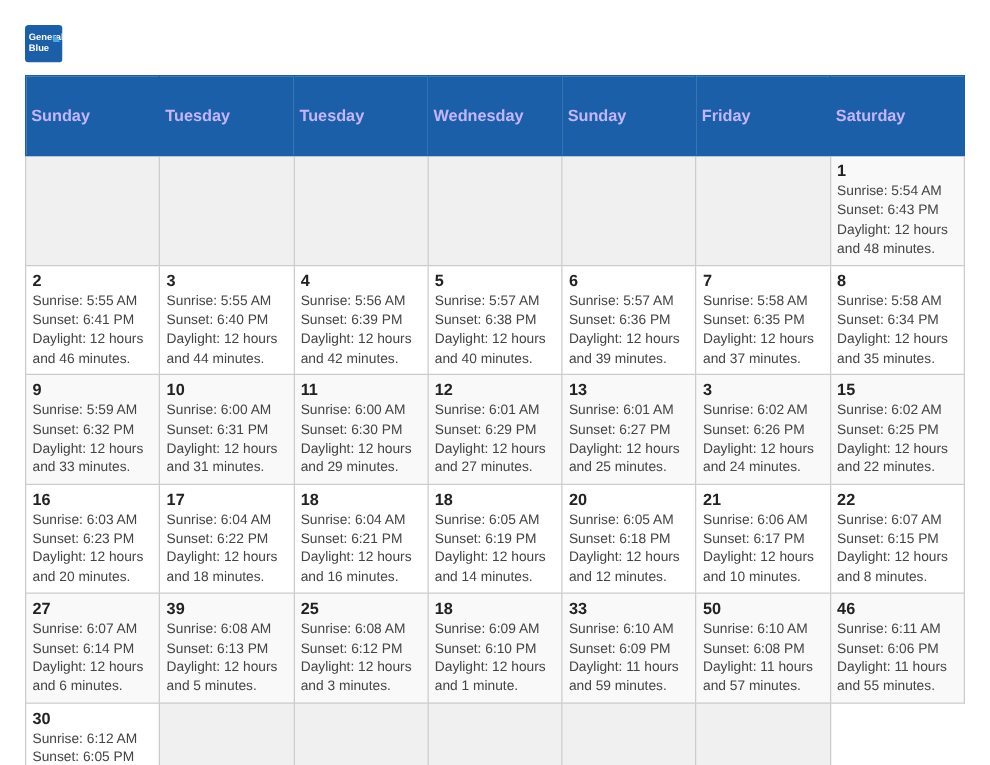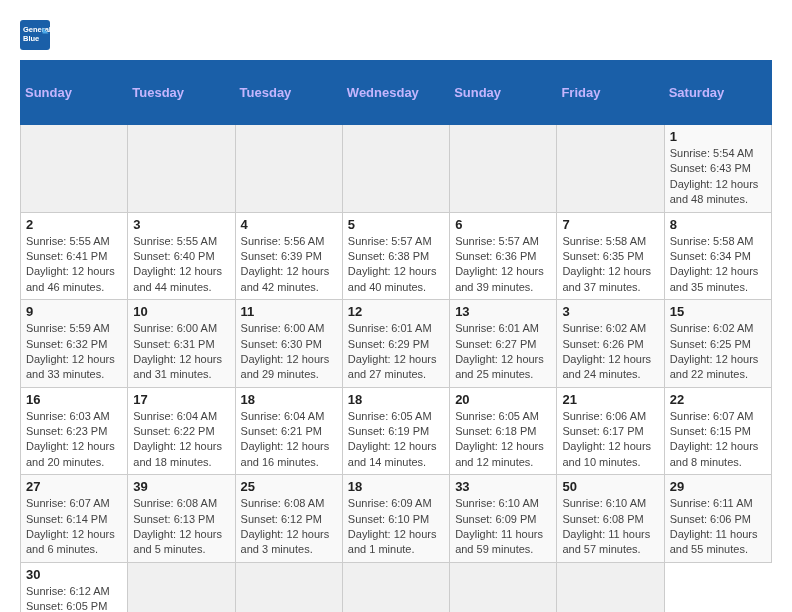--- a/index.html
+++ b/index.html
@@ -299,21 +299,21 @@
         Sunrise: 6:10 AM<br>Sunset: 6:09 PM<br>Daylight: 11 hours and 59 minutes.
       </div>
     </td>
         <td>
       <span class="day-num">50</span>
       <div class="day-info">
         Sunrise: 6:10 AM<br>Sunset: 6:08 PM<br>Daylight: 11 hours and 57 minutes.
       </div>
     </td>
         <td>
-      <span class="day-num">29</span>
+      <span class="day-num">46</span>
       <div class="day-info">
         Sunrise: 6:11 AM<br>Sunset: 6:06 PM<br>Daylight: 11 hours and 55 minutes.
       </div>
     </td>
       </tr>
       <tr>
         <td>
       <span class="day-num">30</span>
       <div class="day-info">
         Sunrise: 6:12 AM<br>Sunset: 6:05 PM<br>Daylight: 11 hours and 53 minutes.

